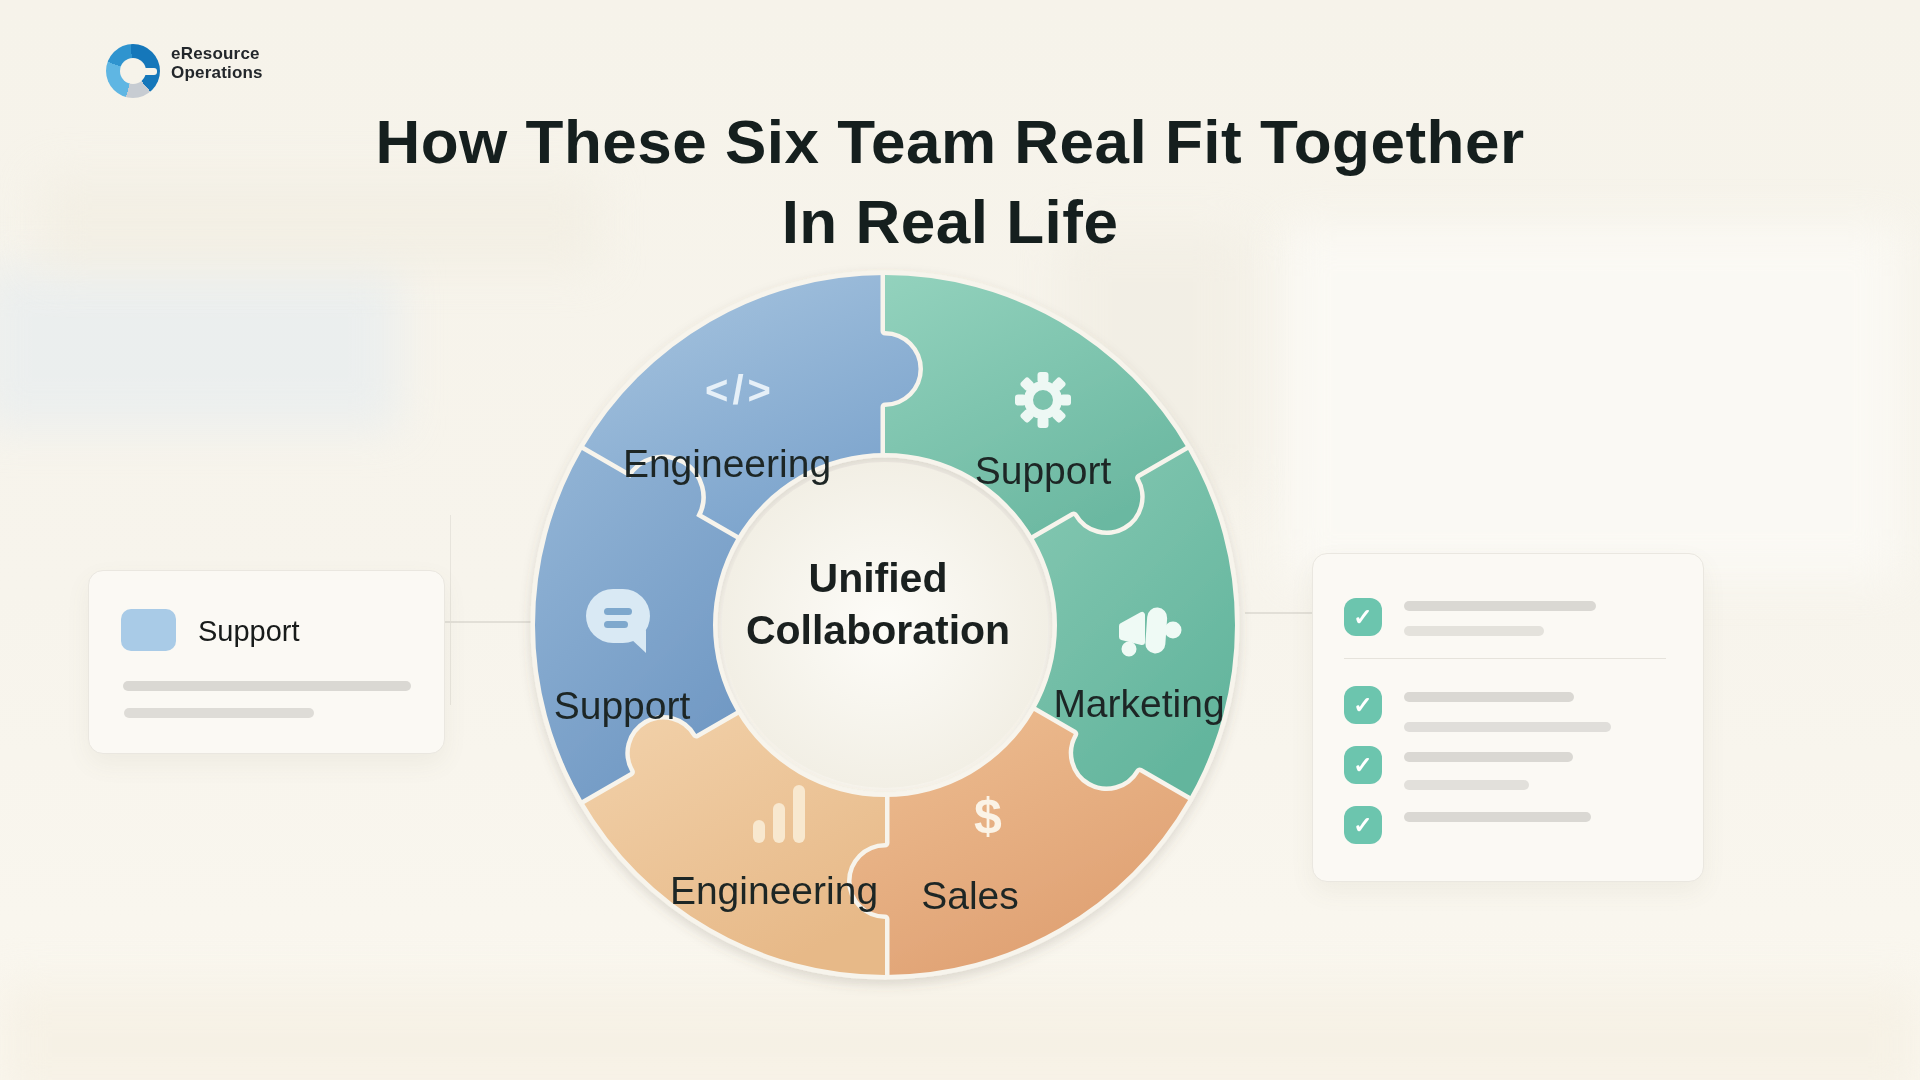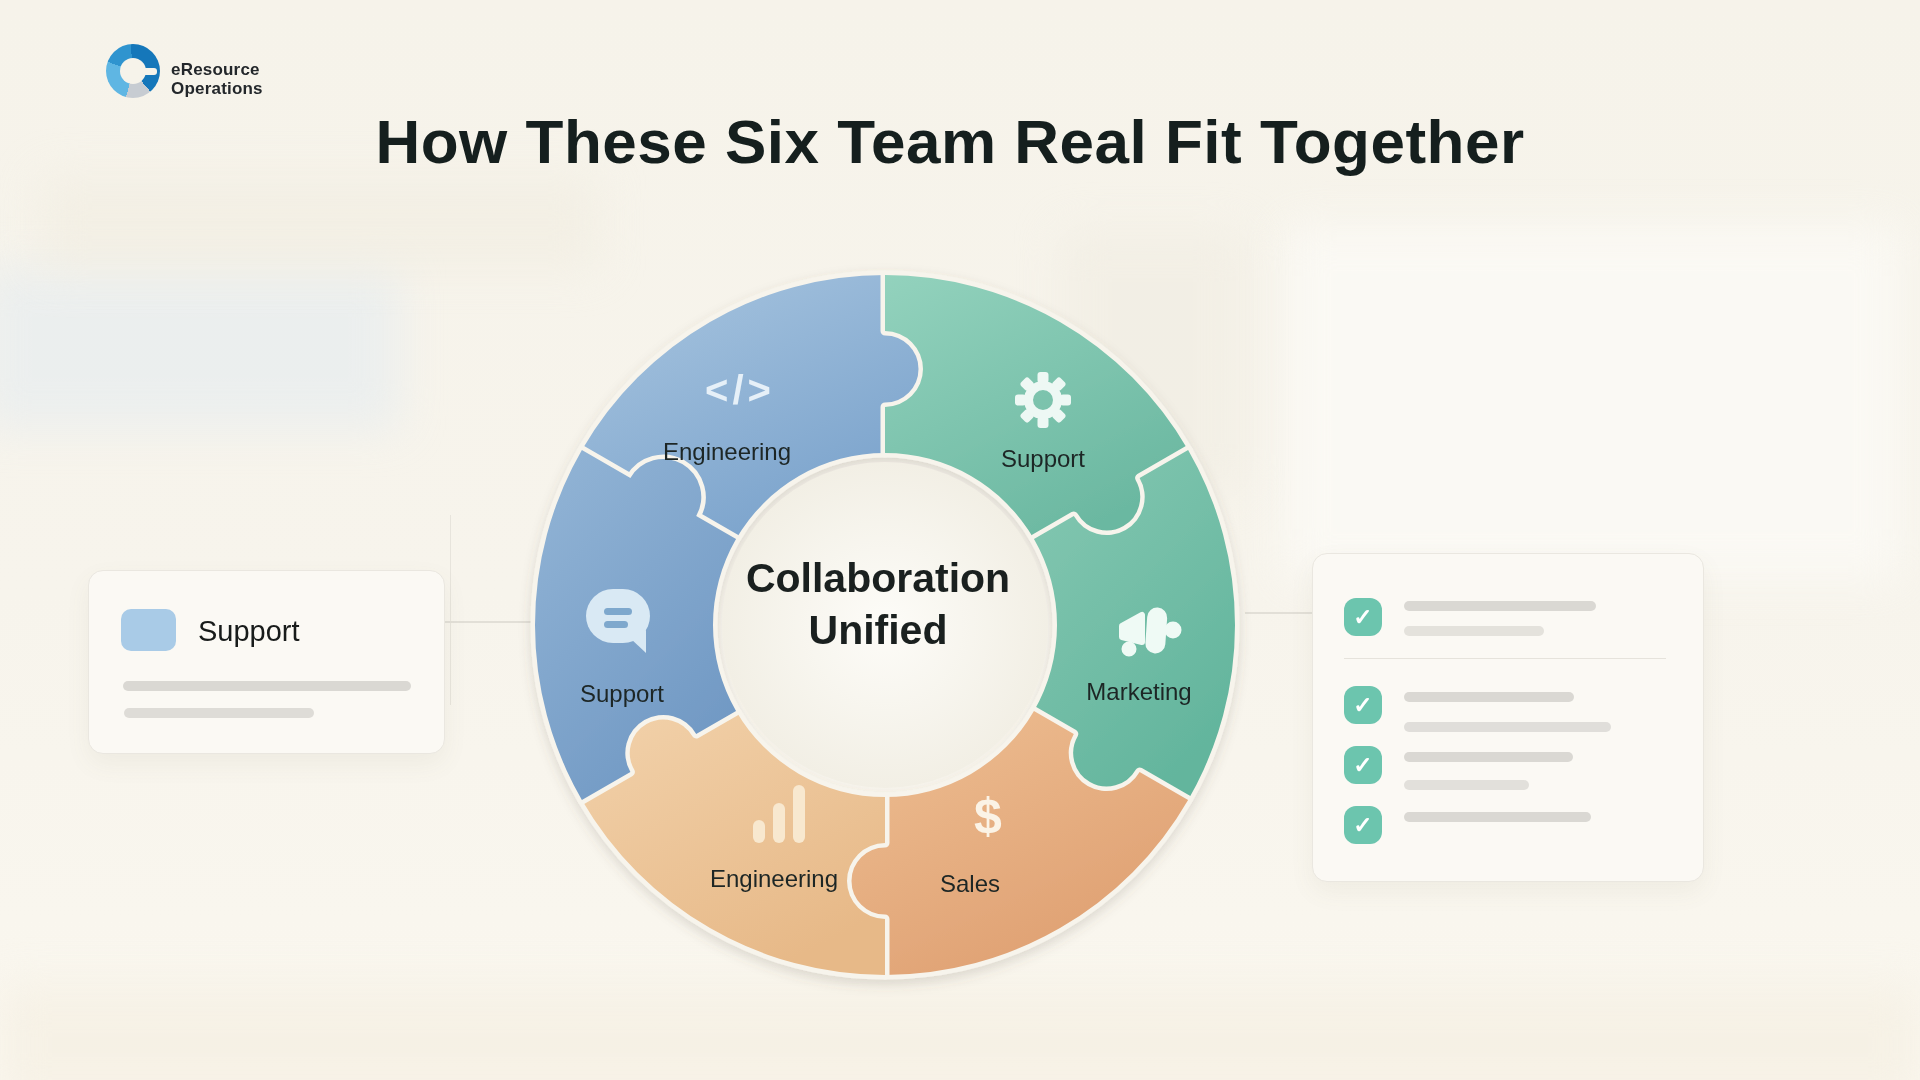--- a/index.html
+++ b/index.html
@@ -5,40 +5,40 @@
   html,body{margin:0;padding:0;}
   #stage{
     position:relative;width:1920px;height:1080px;overflow:hidden;
     background:linear-gradient(180deg,#f6f3ea 0%,#f7f4ec 55%,#faf7ef 100%);
     font-family:"Liberation Sans", sans-serif;color:#1d2524;
   }
   .blob{position:absolute;filter:blur(22px);pointer-events:none;}
   .faint-line{position:absolute;background:#e7e4dc;pointer-events:none;}
 
   
-  .logo{position:absolute;left:106px;top:44px;display:flex;align-items:flex-end;gap:11px;}
+  .logo{position:absolute;left:106px;top:44px;display:flex;align-items:flex-start;gap:11px;}
   .logo-mark{position:relative;width:54px;height:54px;border-radius:50%;
     background:conic-gradient(from 140deg,#c7ccd2 0 55deg,#5fb6e3 55deg 150deg,#2f94cf 150deg 215deg,#1577ba 215deg 360deg);}
   .logo-hole{position:absolute;left:14px;top:14px;width:26px;height:26px;border-radius:50%;background:#f6f3ea;}
   .logo-slot{position:absolute;left:26px;top:24px;right:3px;height:7px;background:#f6f3ea;border-radius:3px;}
   .logo-text{font-size:17px;font-weight:700;color:#23272b;line-height:19px;letter-spacing:.2px;}
 
   
   .title{position:absolute;left:0;top:102px;width:1900px;text-align:center;
     font-size:62px;font-weight:700;color:#151f1e;line-height:80px;letter-spacing:.5px;}
 
   
   #puzzle{position:absolute;left:0;top:0;}
 
   .seg-icon{position:absolute;transform:translate(-50%,-50%);}
   .glyph-icon{font-weight:700;text-align:center;white-space:nowrap;}
   .code-glyph{font-size:40px;color:#e6f0f8;letter-spacing:4px;}
   .dollar-glyph{font-size:50px;color:#fbf3e6;}
-  .seg-label{position:absolute;transform:translate(-50%,-50%);font-size:24px;font-weight:500;
-    color:#1d2625;white-space:nowrap;}
+  .seg-label{position:absolute;transform:translate(-50%,-50%);font-size:39px;font-weight:500;
+    color:#1d2625;white-space:nowrap;margin-top:12px;}
   .center-text{position:absolute;left:878px;top:604px;transform:translate(-50%,-50%);
     text-align:center;font-size:41px;font-weight:700;color:#1a201f;line-height:52px;}
 
   
   .card{position:absolute;background:#fbf9f4;border:1px solid #eae7e0;border-radius:15px;
     box-shadow:0 10px 24px rgba(120,110,90,.07);}
   .left-card{left:88px;top:570px;width:355px;height:182px;}
   .swatch{position:absolute;left:32px;top:38px;width:55px;height:42px;border-radius:10px;}
   .left-card-label{position:absolute;left:109px;top:44px;font-size:29px;font-weight:500;color:#181b1a;}
   .ph-bar{position:absolute;height:10px;border-radius:5px;background:#dad8d3;}
@@ -69,20 +69,21 @@
       <div class="logo-slot"></div>
     </div>
     <div class="logo-text">
       <div>eResource</div>
       <div>Operations</div>
     </div>
   </div>
 
   <div class="title">
     <div>How These Six Team Real Fit Together</div>
+    <div>In Real Life</div>
   </div>
 
   <div class="connector" style="left:443px;top:621px;width:102px;"></div>
   <div class="connector" style="left:1245px;top:612px;width:68px;"></div>
 
   <svg id="puzzle" width="1920" height="1080" viewBox="0 0 1920 1080">
       <defs>
         <linearGradient id="grad-engineering" x1="0" y1="0" x2="0.6" y2="1">
           <stop offset="0" stop-color="#a9c6e0"></stop>
           <stop offset="1" stop-color="#7ba3cc"></stop>
@@ -171,22 +172,22 @@
   </svg>
 
   <div class="seg-label" style="left:727px;top:452px">Engineering</div>
   <div class="seg-label" style="left:1043px;top:459px">Support</div>
   <div class="seg-label" style="left:1139px;top:692px">Marketing</div>
   <div class="seg-label" style="left:970px;top:884px">Sales</div>
   <div class="seg-label" style="left:774px;top:879px">Engineering</div>
   <div class="seg-label" style="left:622px;top:694px">Support</div>
 
   <div class="center-text">
+    <div>Unified</div>
     <div>Collaboration</div>
-    <div>Unified</div>
   </div>
 
   <div class="card left-card">
     <div class="swatch" style="background: rgb(169, 203, 231);"></div>
     <div class="left-card-label">Support</div>
     <div class="ph-bar" style="left:34px;top:110px;width:288px;"></div>
     <div class="ph-bar" style="left:35px;top:137px;width:190px;background:#dedcd7;"></div>
   </div>
 
   <div class="card right-card">

